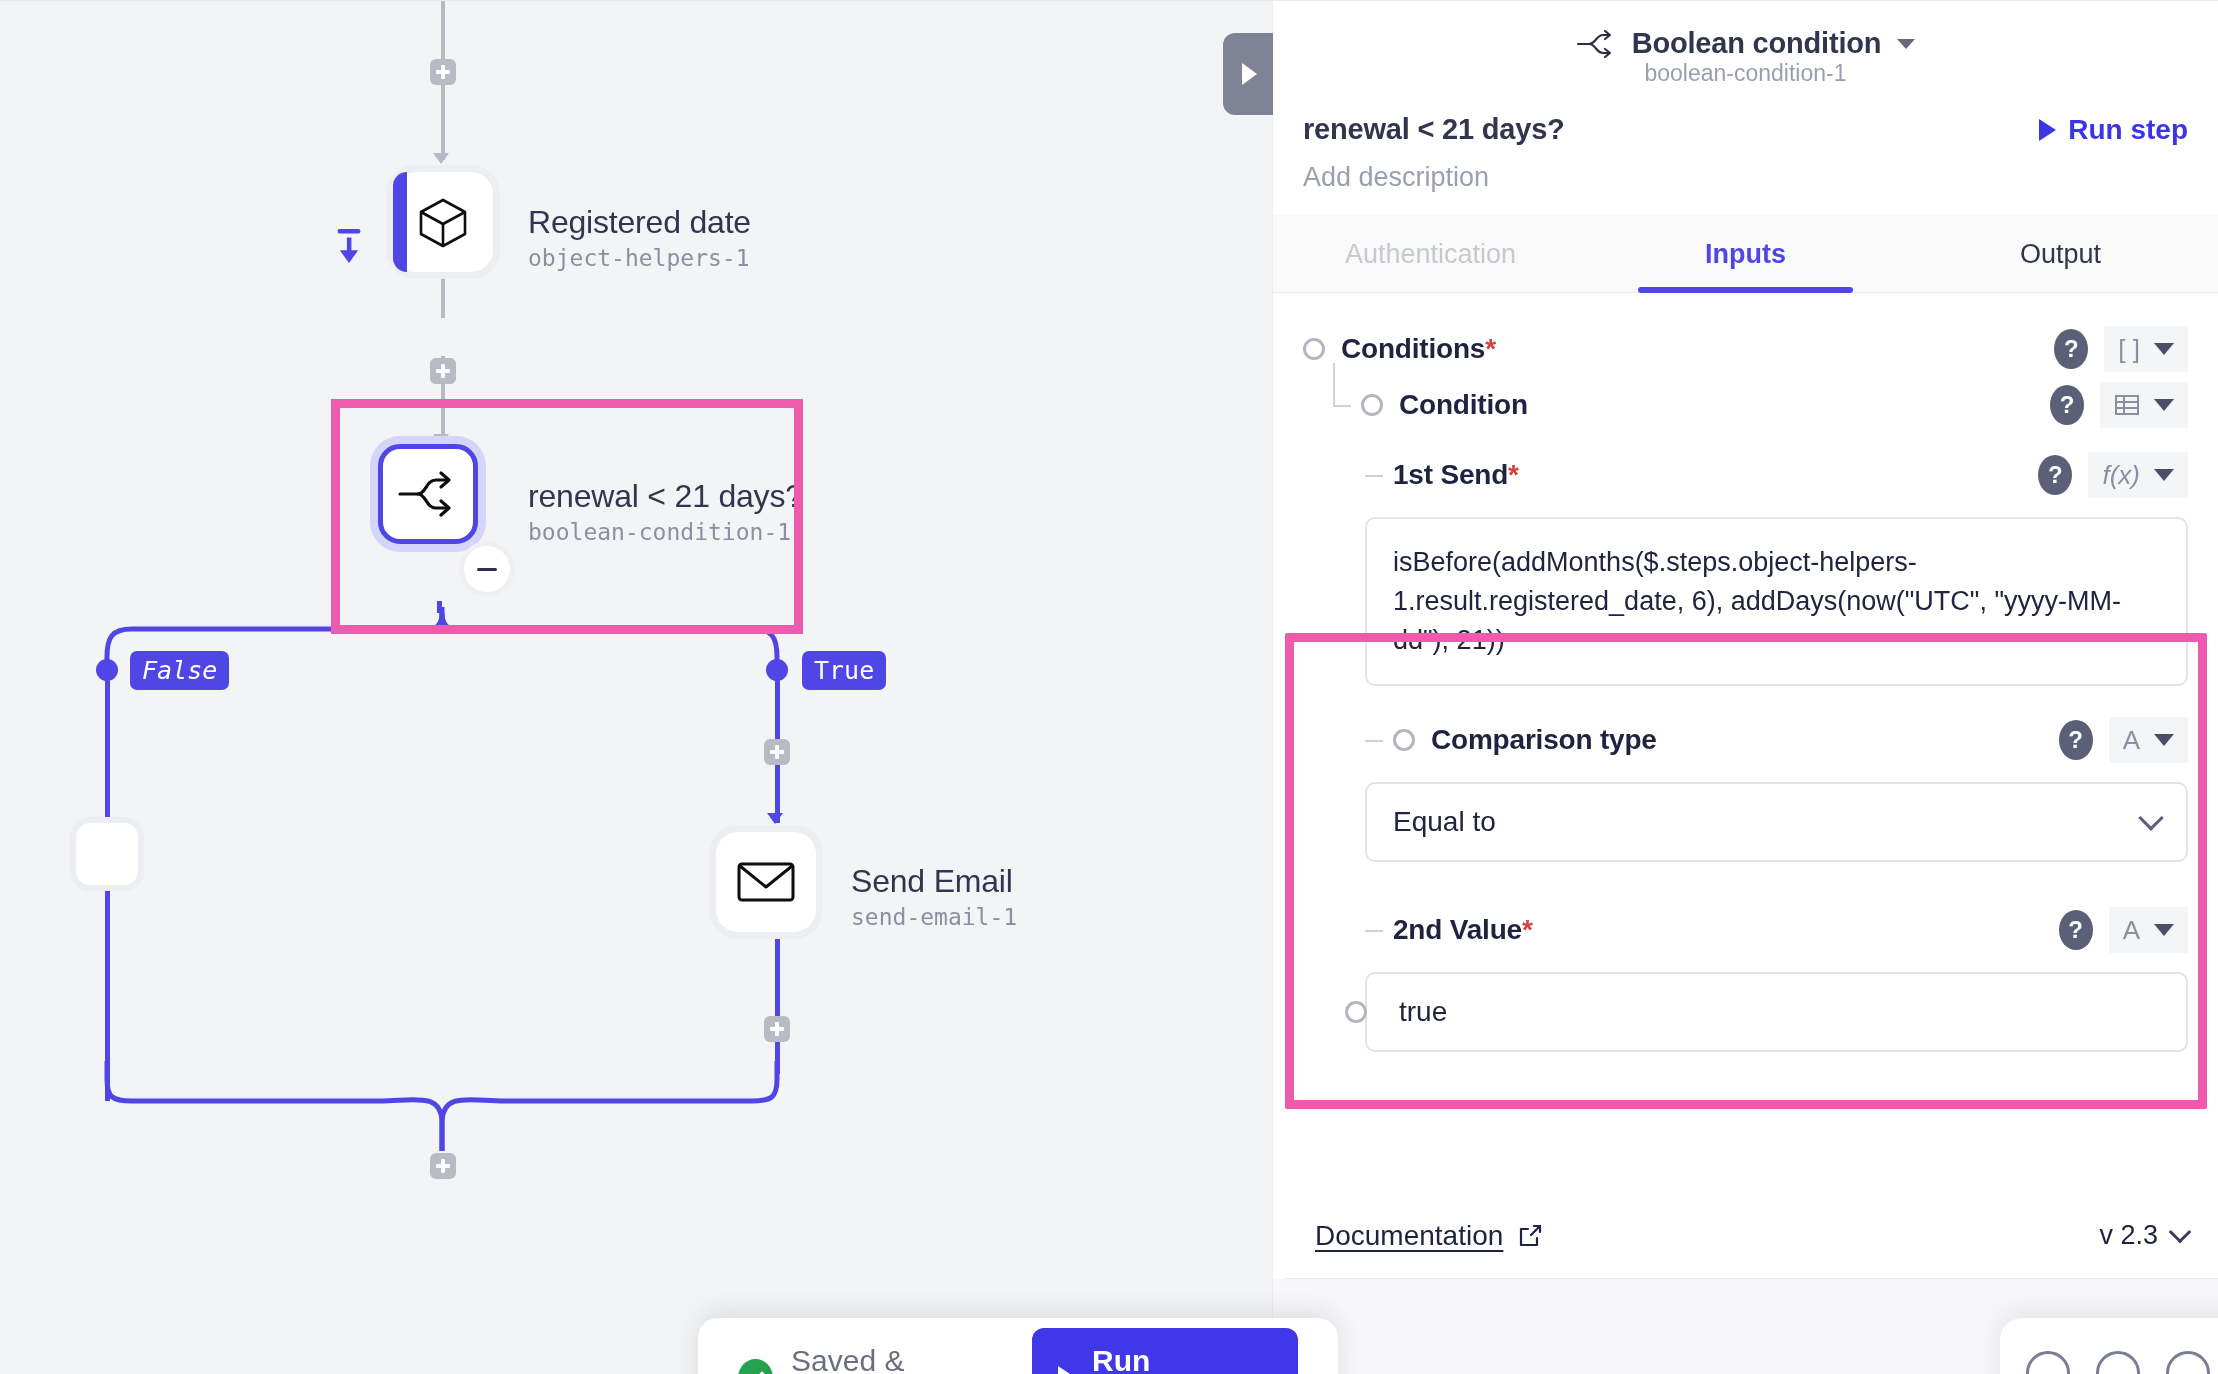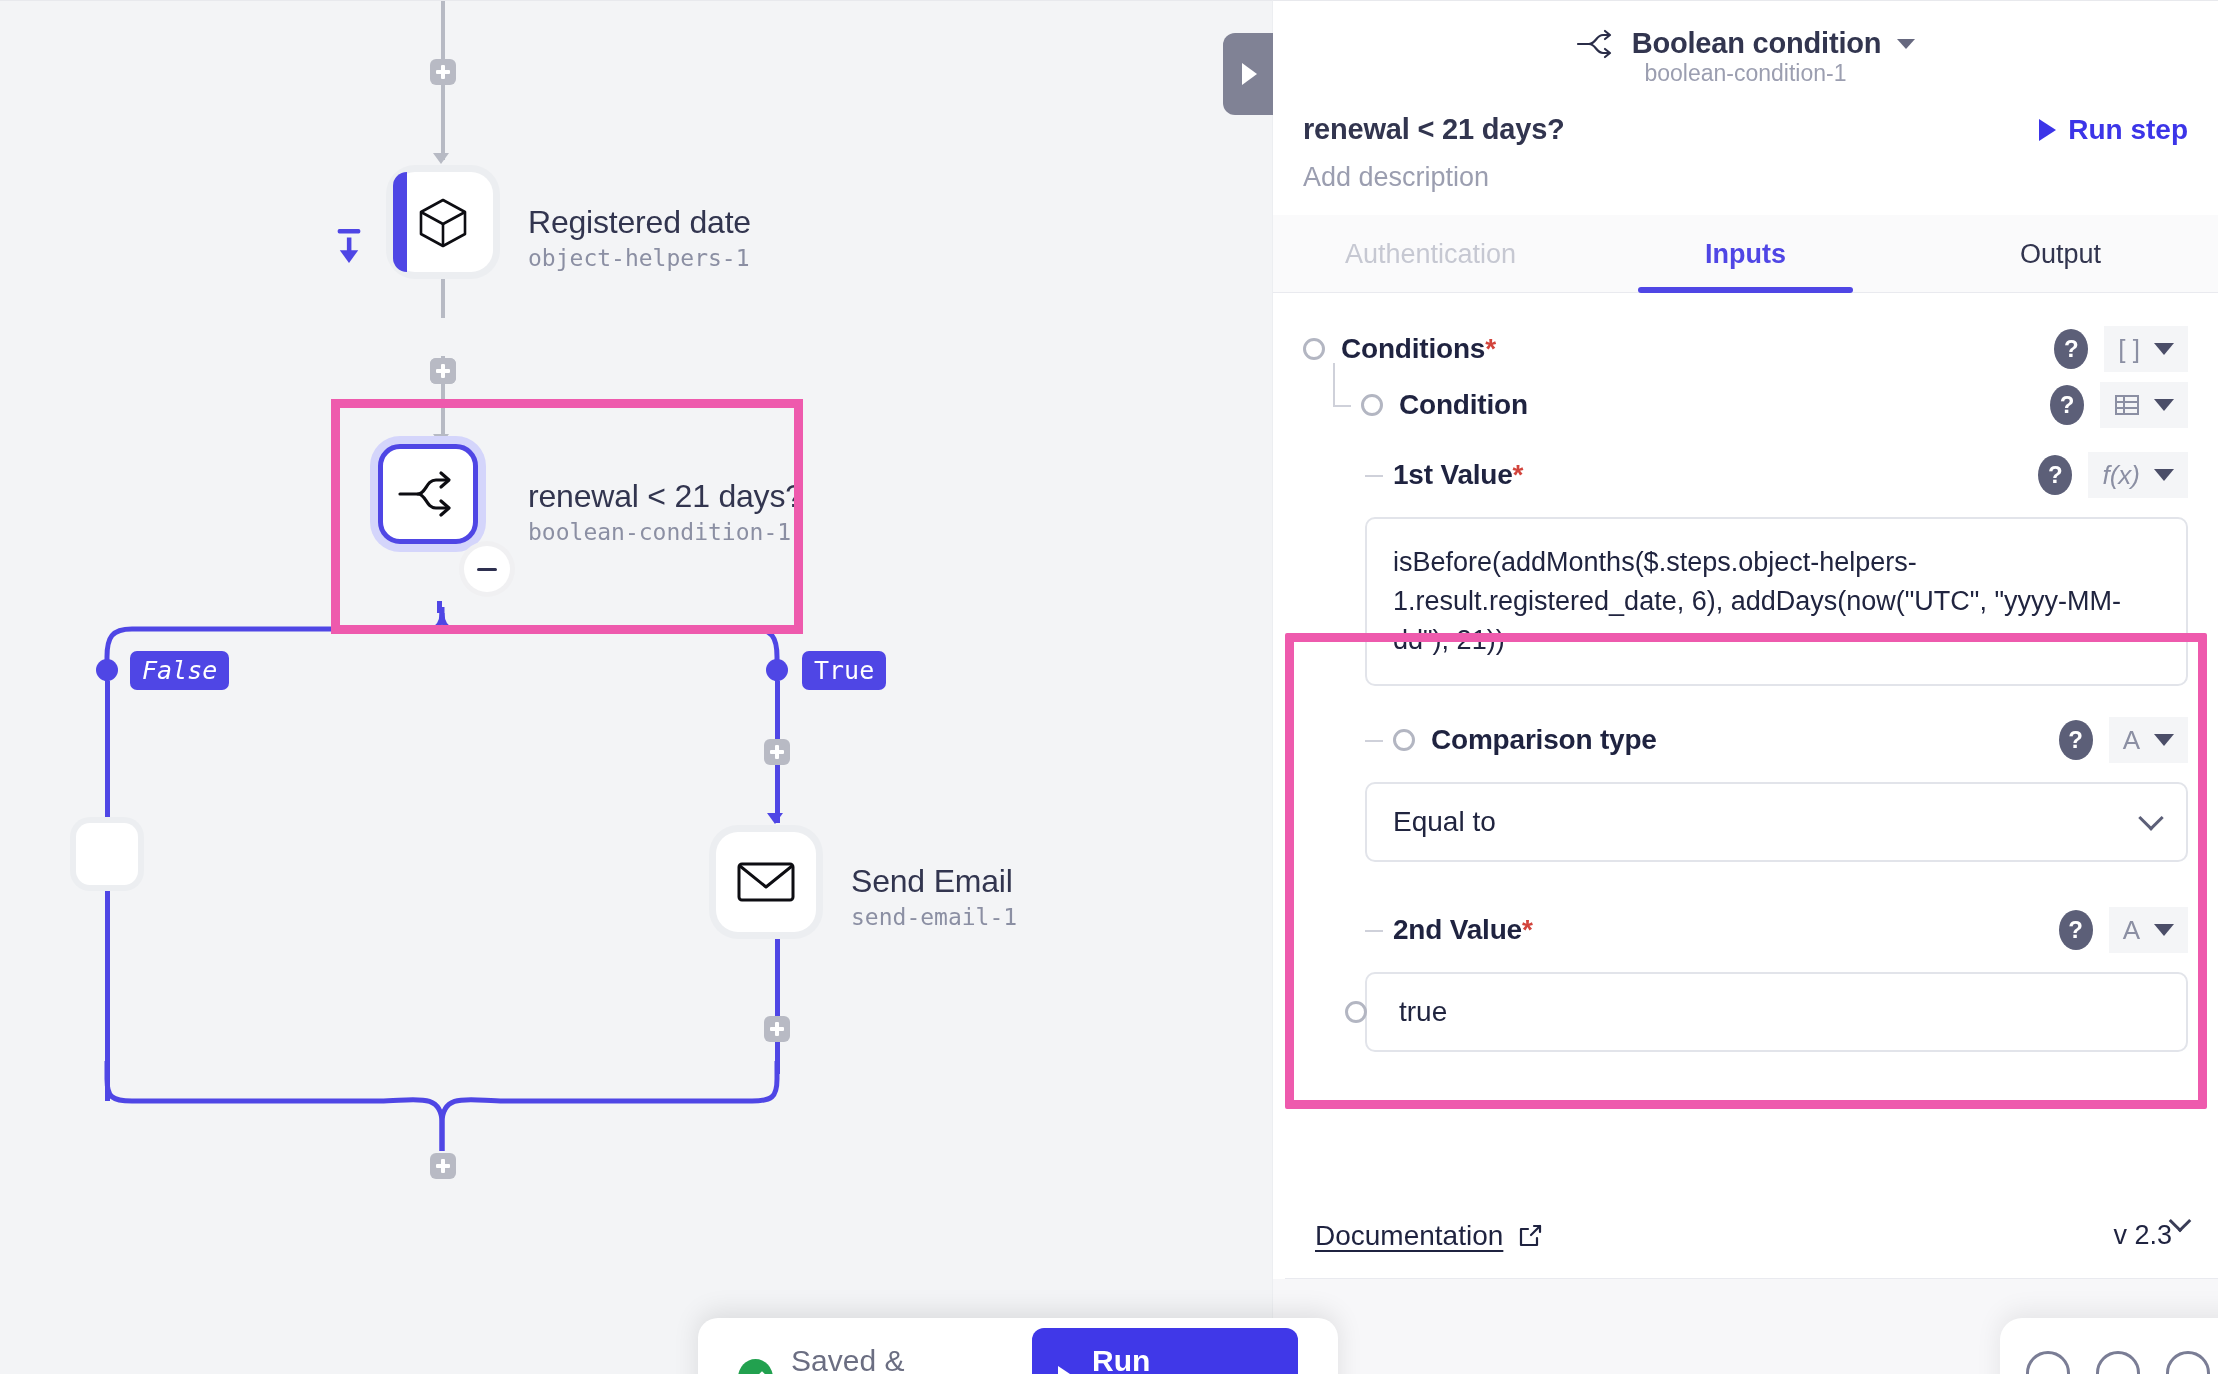--- a/index.html
+++ b/index.html
@@ -254,21 +254,21 @@
     height: 86px; background: #fff;
     display: flex; align-items: center; justify-content: space-between;
     padding: 0 30px; border-bottom: 1px solid #e9eaef;
   }
   .doc-link { display: flex; align-items: center; gap: 14px; }
   .doc-text {
     font-size: 28px; color: #1f2340; text-decoration: underline;
     text-underline-offset: 5px;
   }
   .ext-icon { width: 26px; height: 26px; position: relative; }
-  .ver { display: flex; }
+  .ver { display: flex; align-items: center; gap: 14px; }
   .ver-text { font-size: 27px; color: #1f2340; }
   .chev-down2 {
     width: 16px; height: 16px;
     border-right: 3px solid #3a3d57; border-bottom: 3px solid #3a3d57;
     transform: rotate(45deg); margin-top: -7px;
   }
   .panel-belowfooter {
     position: absolute; left: 0; right: 0; top: 1278px; bottom: 0;
     background: #f7f7f9;
   }
@@ -482,21 +482,21 @@
               </svg>
               <span class="caret"></span>
             </span>
           </span>
         </div>
 
         <div class="indent2">
 
           <div class="field-row" style="margin-top:14px;">
             <span class="tree-stub"></span>
-            <span class="field-label" style="margin-left:28px;"><span>1st Value</span><span class="req">*</span></span>
+            <span class="field-label" style="margin-left:28px;"><span>1st Send</span><span class="req">*</span></span>
             <span class="row-right">
               <span class="help">?</span>
               <span class="type-pill">
                 <span class="type-glyph" style="font-style:italic;">f(x)</span>
                 <span class="caret"></span>
               </span>
             </span>
           </div>
           <div class="value-box">
             <div class="formula-text">isBefore(addMonths($.steps.object-helpers-1.result.registered_date, 6), addDays(now("UTC", "yyyy-MM-dd"), 21))</div>

